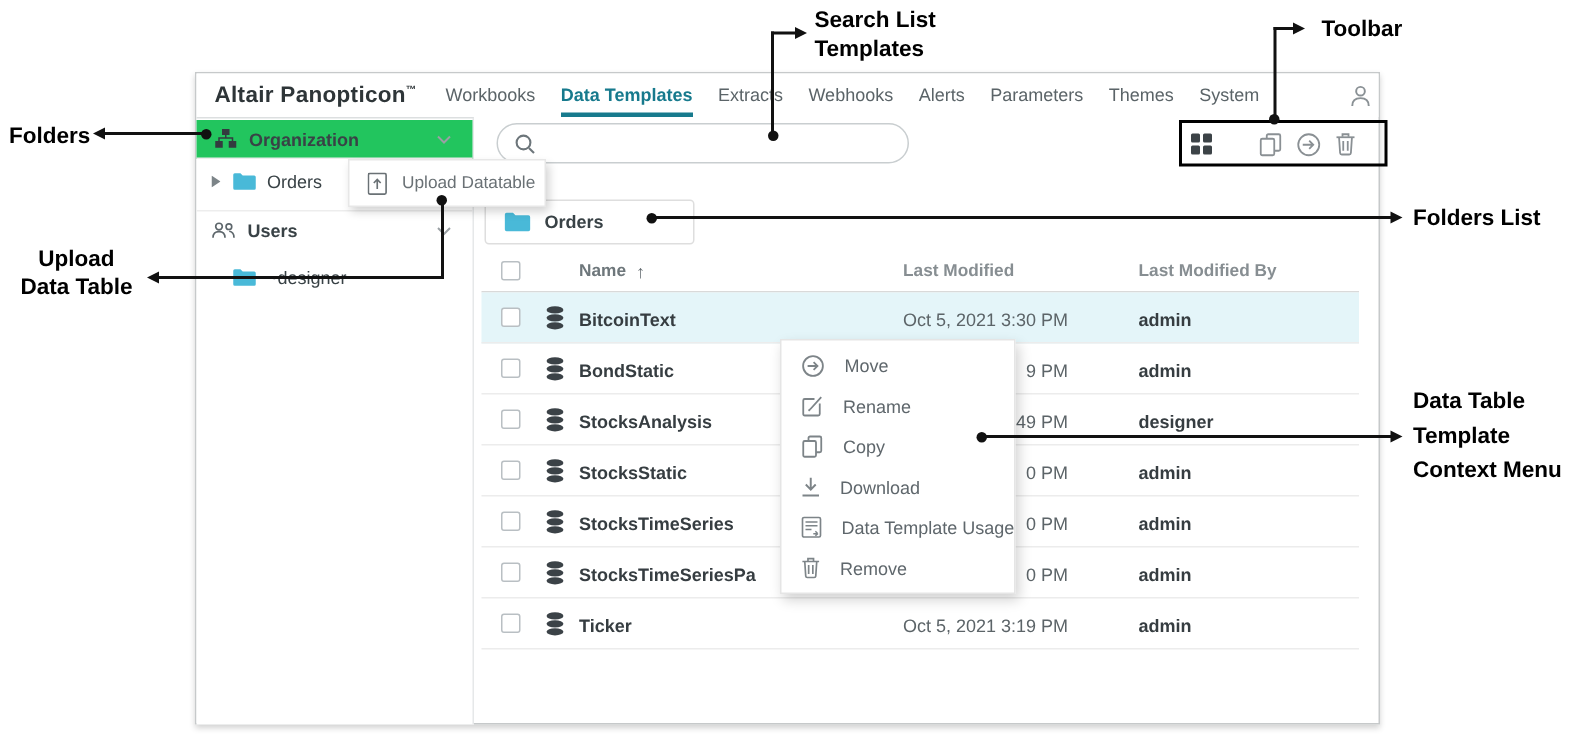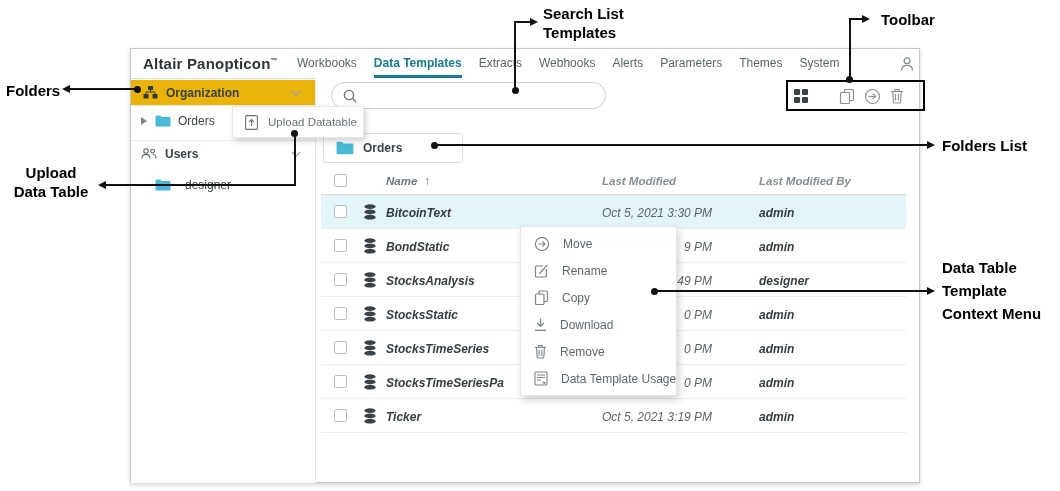--- a/index.html
+++ b/index.html
@@ -17,42 +17,42 @@
   .tabs { position:absolute; left:166px; top:0; height:29px; display:flex; gap:17px; align-items:stretch; }
   .tab { font-size:12px; color:#5b6468; line-height:29px; cursor:pointer; white-space:nowrap; }
   .tab.active { color:#177a8d; font-weight:700; box-shadow:inset 0 -3px 0 #177a8d; }
   .user-ic { position:absolute; left:768px; top:7px; }
 
   
   .sidebar { position:absolute; left:0; top:29px; width:185px; height:405px; border-top:1px solid #dcdfe0; border-right:1px solid #e6e8e9; background:#fff; }
   .side-row { position:absolute; left:0; width:184px; height:26px; display:flex; align-items:center; cursor:pointer; }
   .side-row .lbl { font-size:12px; color:#394246; }
   .side-row .lbl.b { font-weight:700; }
-  .row-org { top:1px; background:#eab308; border-bottom:1px solid #ededed; }
+  .row-org { top:1px; background:#22c55e; border-bottom:1px solid #ededed; }
   .row-orders { top:29px; }
   .row-users { top:61px; border-top:1px solid #ededed; }
   .row-designer { top:93px; }
   .chev { position:absolute; right:14px; top:10px; }
   .ic { display:inline-flex; align-items:center; justify-content:center; }
 
   
   .search-box { position:absolute; left:200px; top:33px; width:275px; height:27px; border:1px solid #c9ced0; border-radius:14px; background:#fff; }
   .search-box .mag { position:absolute; left:11px; top:6px; }
   .search-box input { position:absolute; left:34px; top:1px; width:230px; height:23px; border:none; outline:none; font-size:12px; color:#444; background:transparent; font-family:"Liberation Sans", sans-serif; }
   .search-box input::placeholder { color:#8d969b; }
 
   
   .tbi { position:absolute; top:39px; cursor:pointer; }
 
   
   .folder-tab { position:absolute; left:192px; top:84px; width:140px; height:30px; border:1px solid #dedede; border-radius:3px; background:#fff; display:flex; align-items:center; gap:9px; padding-left:12px; cursor:pointer; }
   .folder-tab .lbl { font-size:12px; font-weight:700; color:#394246; }
 
   
-  .table { position:absolute; left:190px; top:118px; width:585px;font-style:italic; }
+  .table { position:absolute; left:190px; top:118px; width:585px; }
   .thead { position:relative; height:28px; border-bottom:1px solid #d9d9d9; }
   .th { position:absolute; font-size:11.5px; font-weight:700; color:#878e92; top:8px; }
   .h-name { left:65px; color:#6e777b; }
   .h-date { left:281px; }
   .h-by   { left:438px; }
   .sort { position:absolute; left:103px; top:7px; font-size:12px; color:#5f676c; font-weight:400; }
   .cb { position:absolute; left:13px; width:13px; height:13px; border:1.5px solid #b9bfc3; border-radius:2px; background:#fff; cursor:pointer; }
   .thead .cb { top:7px; }
   .trow { position:relative; height:34px; border-bottom:1px solid #ececec; }
   .trow.hl { background:#e4f5f9; }
@@ -361,38 +361,38 @@
       <span class="ic">
         <svg width="13" height="14" viewBox="0 0 13 14" fill="none" stroke="#7d8488" stroke-width="1.3">
             <path d="M6.5 0.5 V8 M3.2 5 L6.5 8.4 L9.8 5"></path>
             <path d="M1 12.3 H12"></path>
           </svg>
       </span>
       <span class="lbl">Download</span>
     </div>
     <div class="ctx-item">
       <span class="ic">
+        <svg width="14" height="15" viewBox="0 0 14 15" fill="none" stroke="#7d8488" stroke-width="1.1">
+            <rect x="1" y="1" width="12" height="13" rx="1"></rect>
+            <path d="M3 4 H11 M3 6.5 H11 M3 9 H7"></path>
+            <path d="M8.2 11.8 H11.2 M11.2 11.8 L9.6 10.2 M11.2 11.8 L9.6 13.2" stroke-width="1"></path>
+          </svg>
+      </span>
+      <span class="lbl">Data Template Usage</span>
+    </div>
+    <div class="ctx-item">
+      <span class="ic">
         <svg width="13" height="15" viewBox="0 0 14 16" fill="none" stroke="#7d8488" stroke-width="1.2">
             <path d="M1 3.5 H13"></path>
             <path d="M5 3.2 V1.5 H9 V3.2"></path>
             <path d="M2.7 3.5 L3.4 14 Q3.5 15 4.5 15 H9.5 Q10.5 15 10.6 14 L11.3 3.5"></path>
             <path d="M5.5 6 V12.5 M8.5 6 V12.5"></path>
           </svg>
       </span>
       <span class="lbl">Remove</span>
-    </div>
-    <div class="ctx-item">
-      <span class="ic">
-        <svg width="14" height="15" viewBox="0 0 14 15" fill="none" stroke="#7d8488" stroke-width="1.1">
-            <rect x="1" y="1" width="12" height="13" rx="1"></rect>
-            <path d="M3 4 H11 M3 6.5 H11 M3 9 H7"></path>
-            <path d="M8.2 11.8 H11.2 M11.2 11.8 L9.6 10.2 M11.2 11.8 L9.6 13.2" stroke-width="1"></path>
-          </svg>
-      </span>
-      <span class="lbl">Data Template Usage</span>
     </div>
   </div>
 
   <div class="tb-box"></div>
 
   <div class="ann-label" style="left:543px; top:4px;">
     <div>Search List</div>
     <div>Templates</div>
   </div>
   <div class="ann-line" style="left:514px; top:21px; width:17px; height:2px;"></div>

